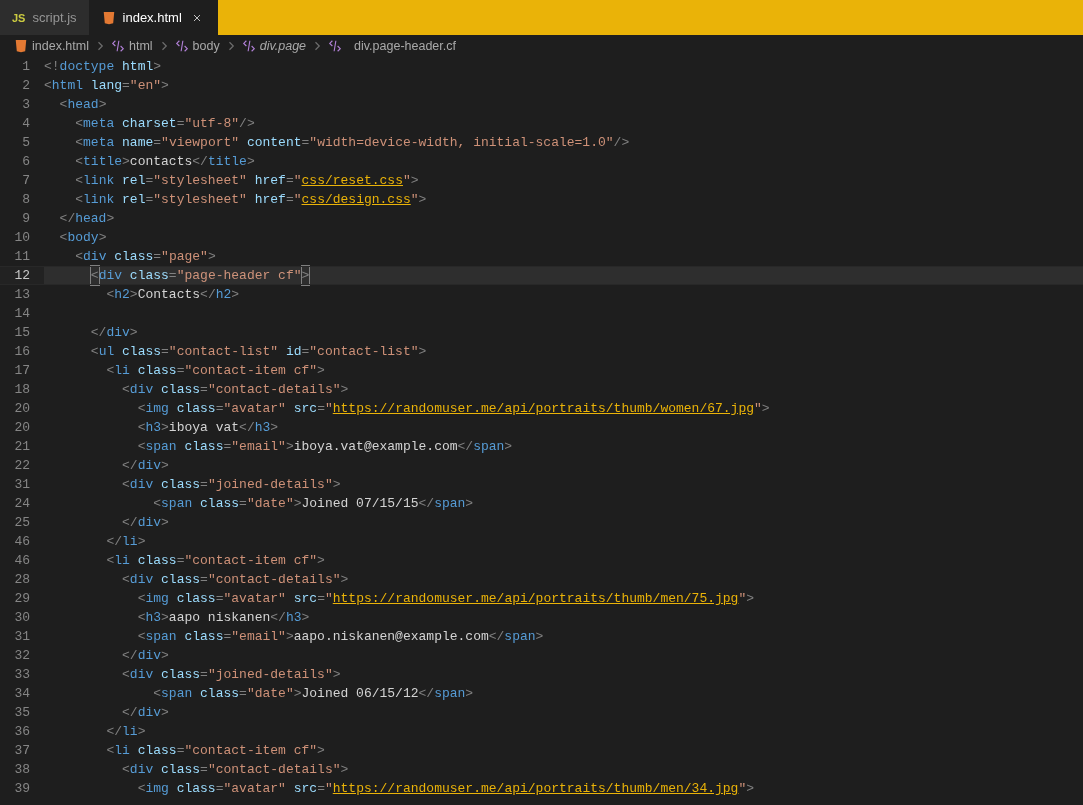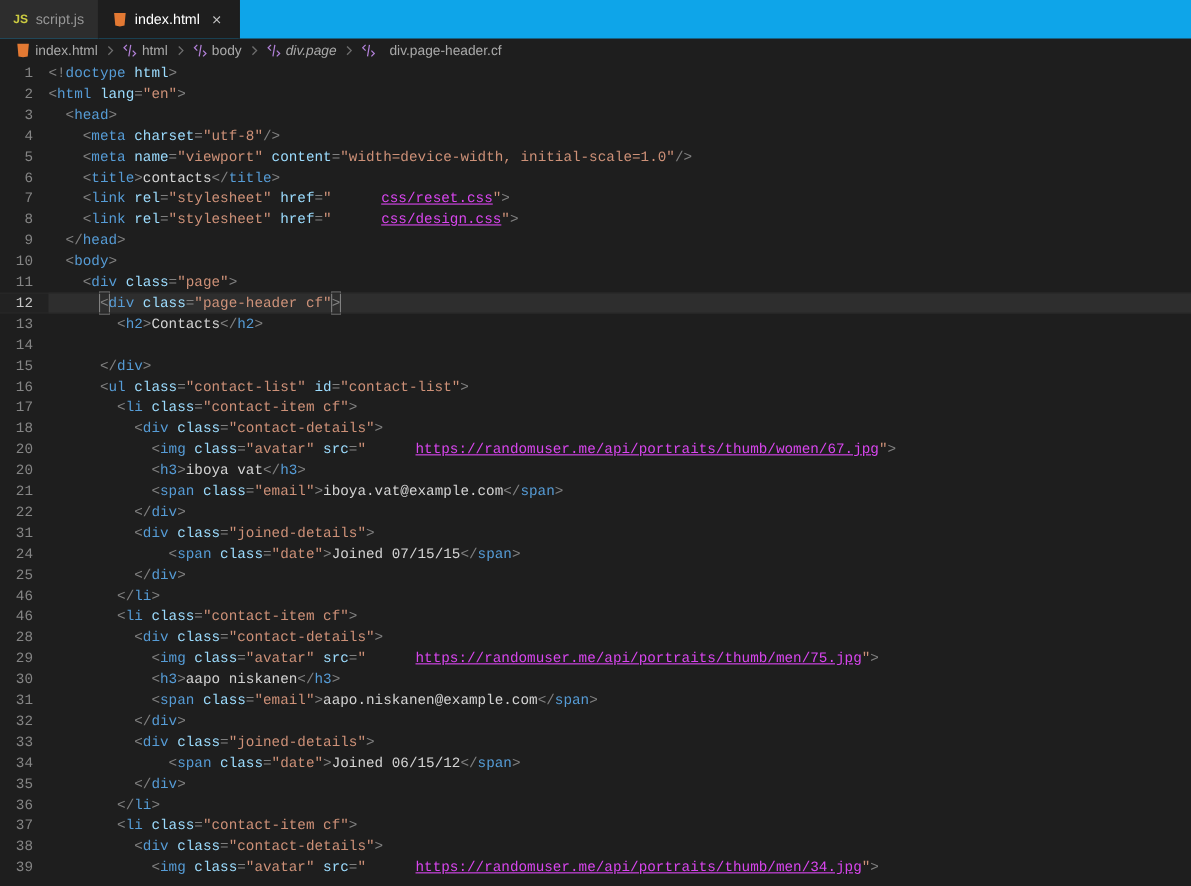--- a/index.html
+++ b/index.html
@@ -1,21 +1,21 @@
 <!DOCTYPE html>
 <html><head>
 <meta charset="utf-8">
 <style>
 * { margin:0; padding:0; box-sizing:border-box; }
 body {
   background:#1e1e1e; color:#d4d4d4;
   font-family:"Consolas","Courier New",monospace;
   font-size:13px; width:1083px; height:805px; overflow:hidden;
 }
-.tabbar { display:flex; background:#0ea5e9; height:35px; }
+.tabbar { display:flex; background:#eab308; height:35px; }
 .tab {
   display:flex; align-items:center; gap:7px; padding:0 12px;
   height:35px; background:#2d2d2d; color:#969696; cursor:pointer;
   border-right:1px solid #1e1e1e; font-size:13px;
   font-family:-apple-system,'Segoe UI',sans-serif;
 }
 .tab.active { background:#1e1e1e; color:#fff; }
 .tab .close { width:16px; height:16px; display:flex; align-items:center; justify-content:center; border-radius:3px; }
 .icon-js { color:#cbcb41; font-weight:bold; font-size:11px; }
 .icon-html { color:#e37933; }
@@ -38,21 +38,21 @@
 .code .row.hl { background:#2a2a2a; position:relative; }
 .code .row.hl::before {
   content:""; position:absolute; left:-44px; right:0; top:0; bottom:0;
   background:rgba(255,255,255,0.02); border-top:1px solid #282828; border-bottom:1px solid #282828;
 }
 
 .p  { color:#808080; }              
 .t  { color:#569cd6; }              
 .a  { color:#9cdcfe; }              
 .s  { color:#ce9178; }              
-.su { color:#d946ef; text-decoration:underline;margin-left:45px; } 
+.su { color:#eab308; text-decoration:underline; } 
 .d  { color:#569cd6; }              
 .tx { color:#d4d4d4; }              
 .caret-box { outline:1px solid #7f7f7f; display:inline-block; }
 svg { display:block; }
 </style>
 </head>
 <body>
 
 <div class="tabbar">
     <div class="tab">

